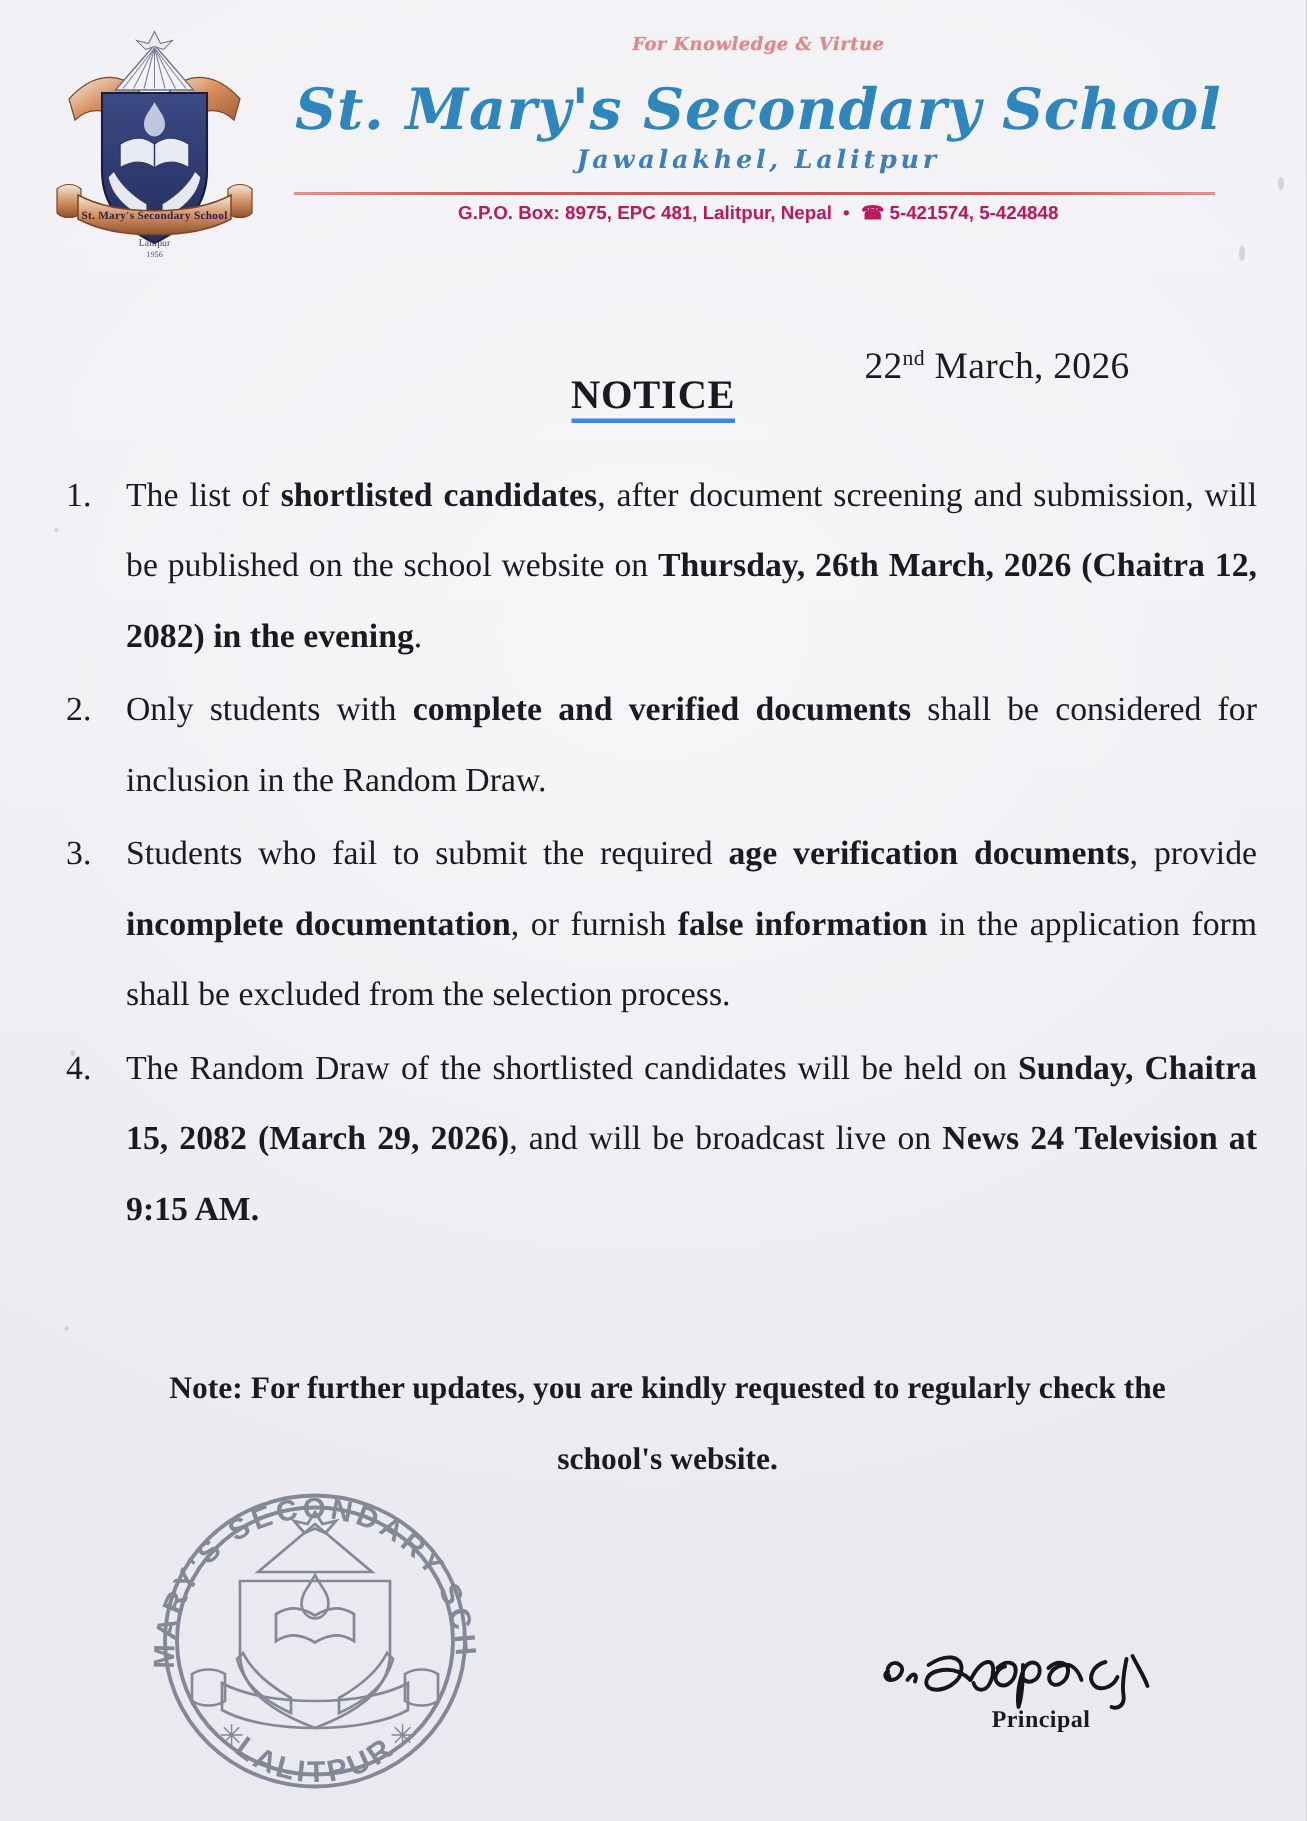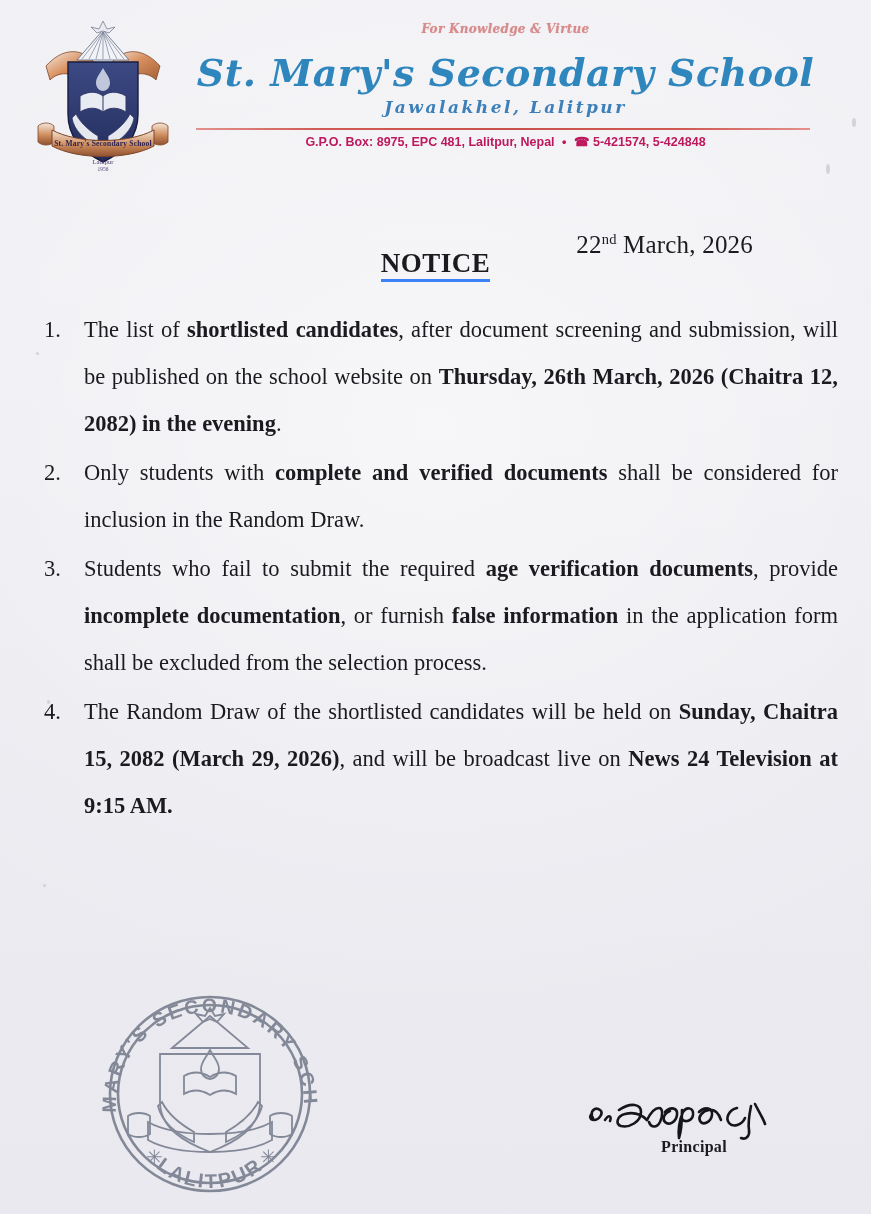--- a/index.html
+++ b/index.html
@@ -300,20 +300,21 @@
       <div class="item">
         <div class="item-num">3.</div>
         <div class="item-text"><span>Students who fail to submit the required </span><b>age verification documents</b><span>, provide </span><b>incomplete documentation</b><span>, or furnish </span><b>false information</b><span> in the application form shall be excluded from the selection process.</span></div>
       </div>
       <div class="item">
         <div class="item-num">4.</div>
         <div class="item-text"><span>The Random Draw of the shortlisted candidates will be held on </span><b>Sunday, Chaitra 15, 2082 (March 29, 2026)</b><span>, and will be broadcast live on </span><b>News 24 Television at 9:15 AM.</b></div>
       </div>
     </div>
 
+  <div class="note">Note: For further updates, you are kindly requested to regularly check the school's website.</div>
 
   <div class="seal">
     <svg viewBox="0 0 244 212" width="244" height="212" xmlns="http://www.w3.org/2000/svg">
       <defs>
         <path id="sealArcTop" d="M 28 118 A 94 94 0 0 1 216 118"></path>
         <path id="sealArcBottom" d="M 40 118 A 82 82 0 0 0 204 118"></path>
       </defs>
       <g fill="none" stroke="#5d6477" stroke-width="2.6">
         <ellipse cx="122" cy="106" rx="100" ry="97"></ellipse>
         <ellipse cx="122" cy="106" rx="92" ry="89"></ellipse>

